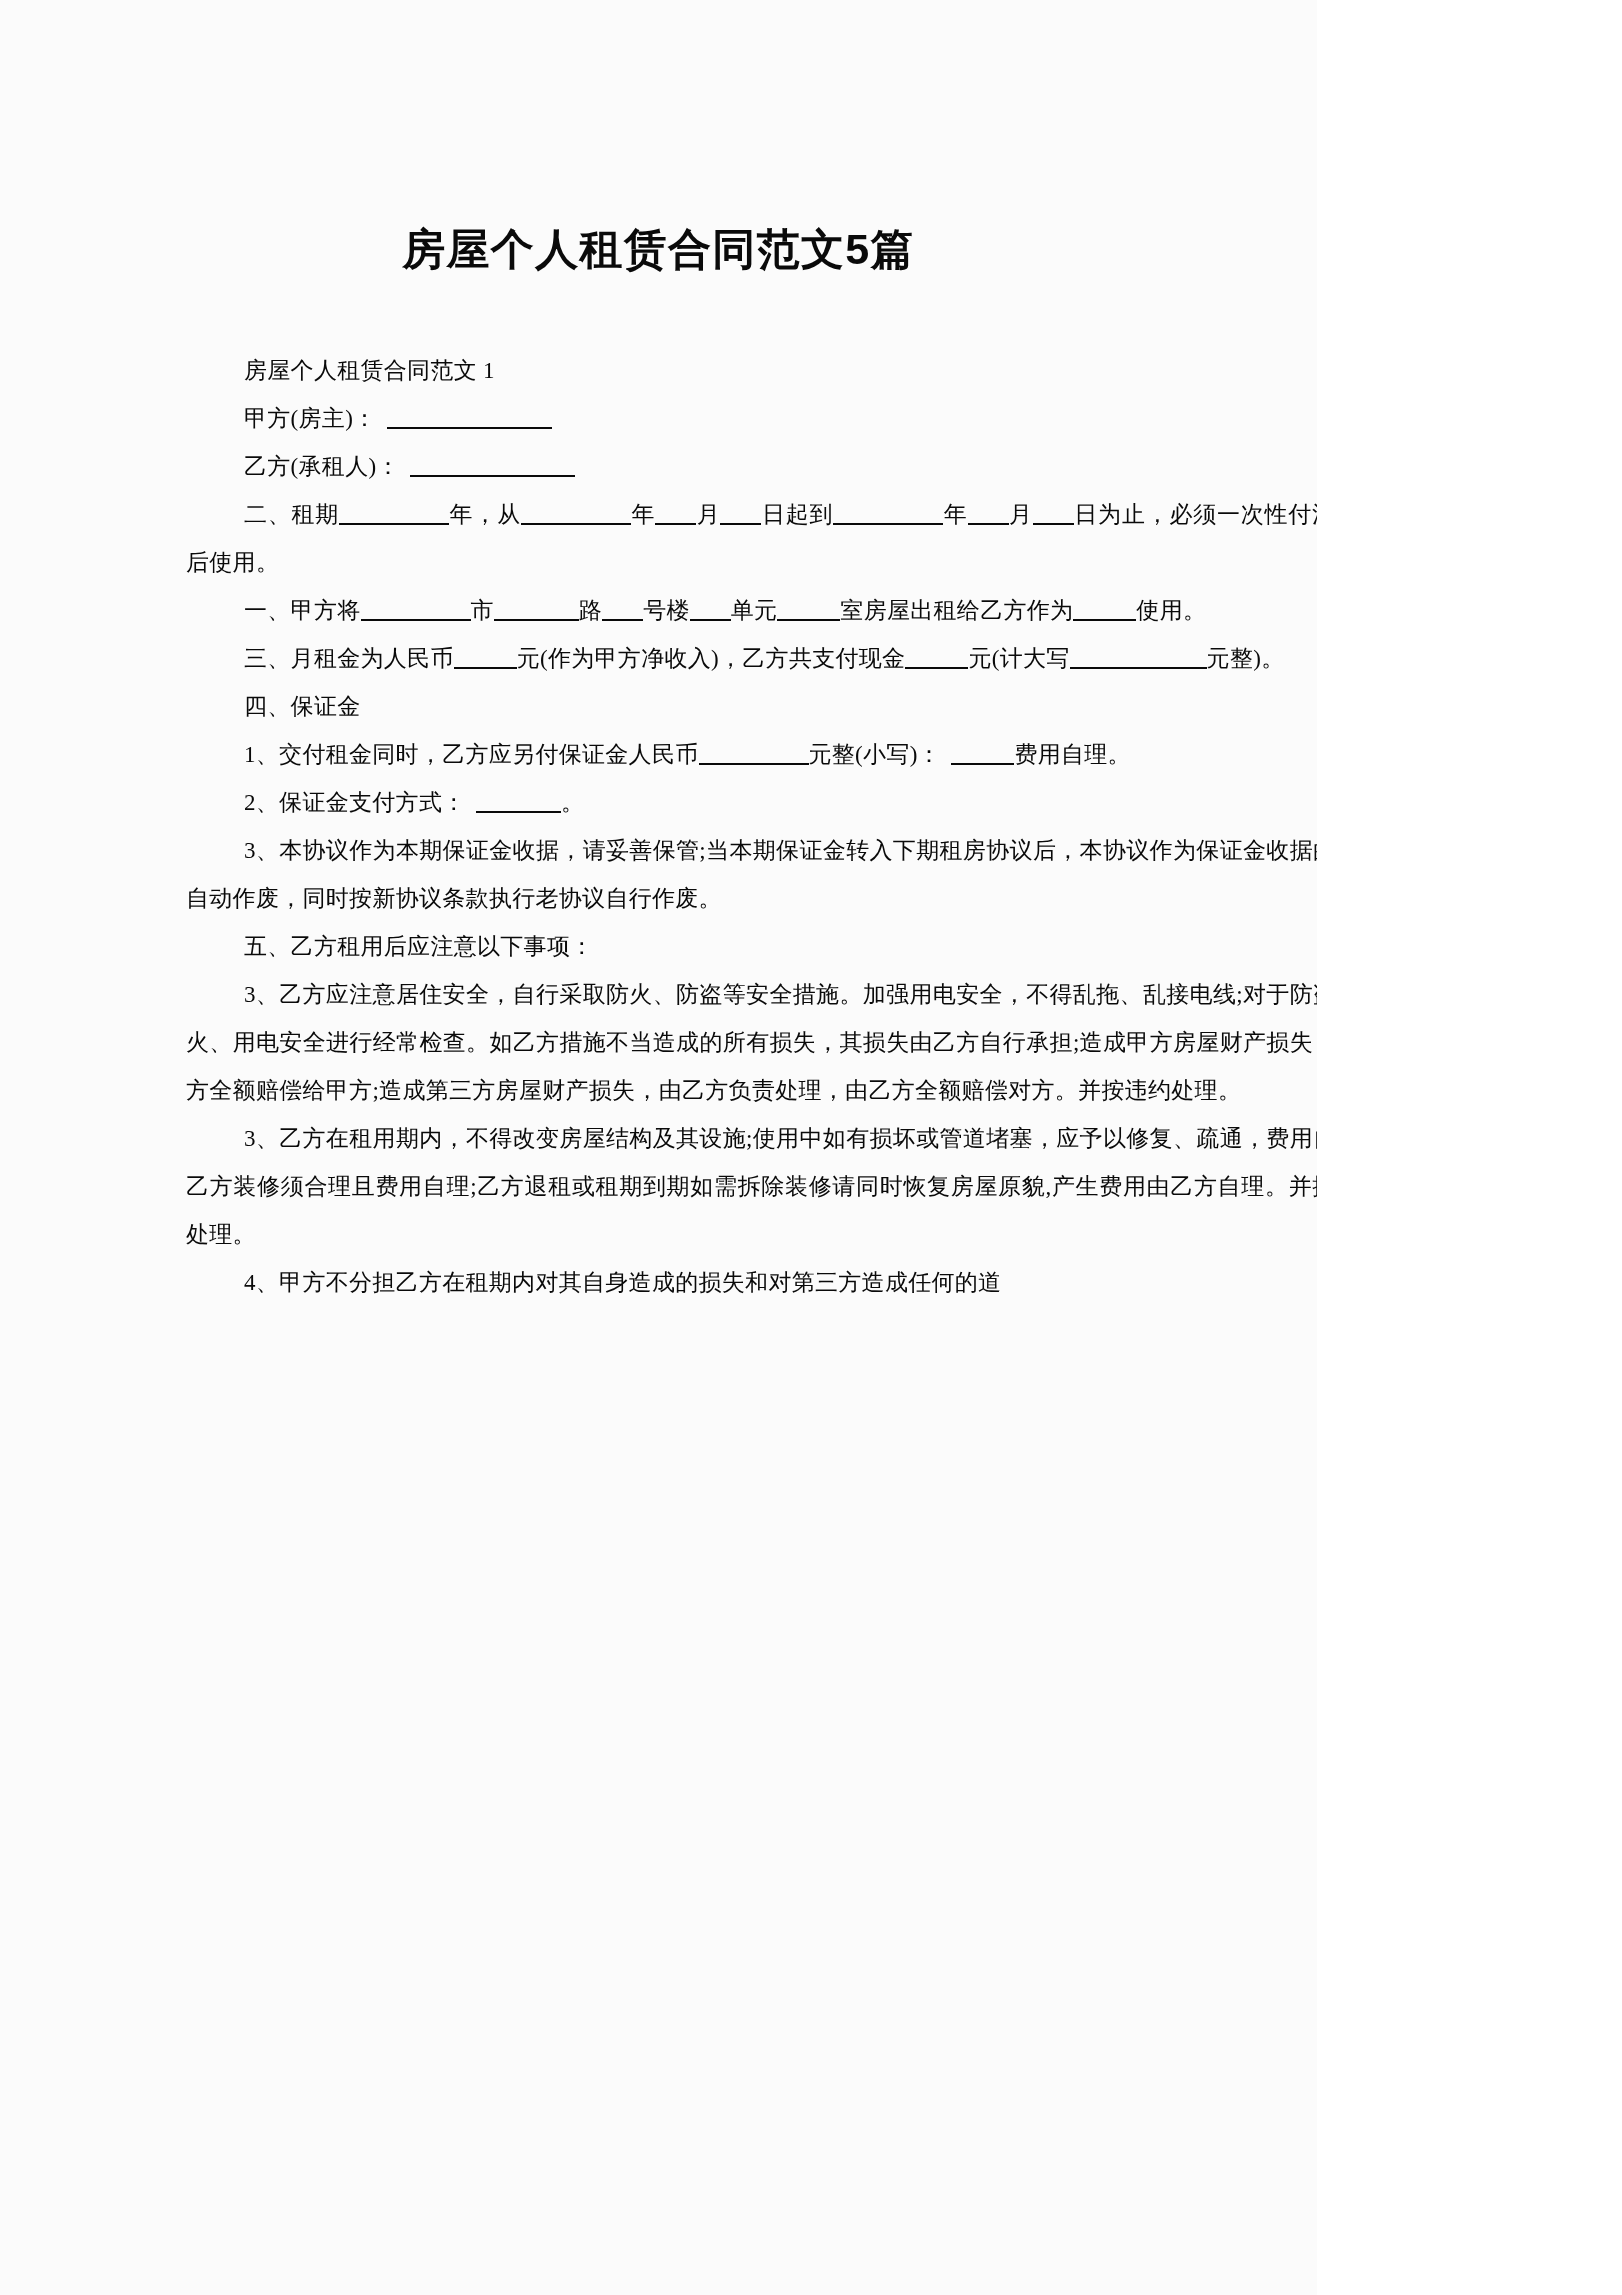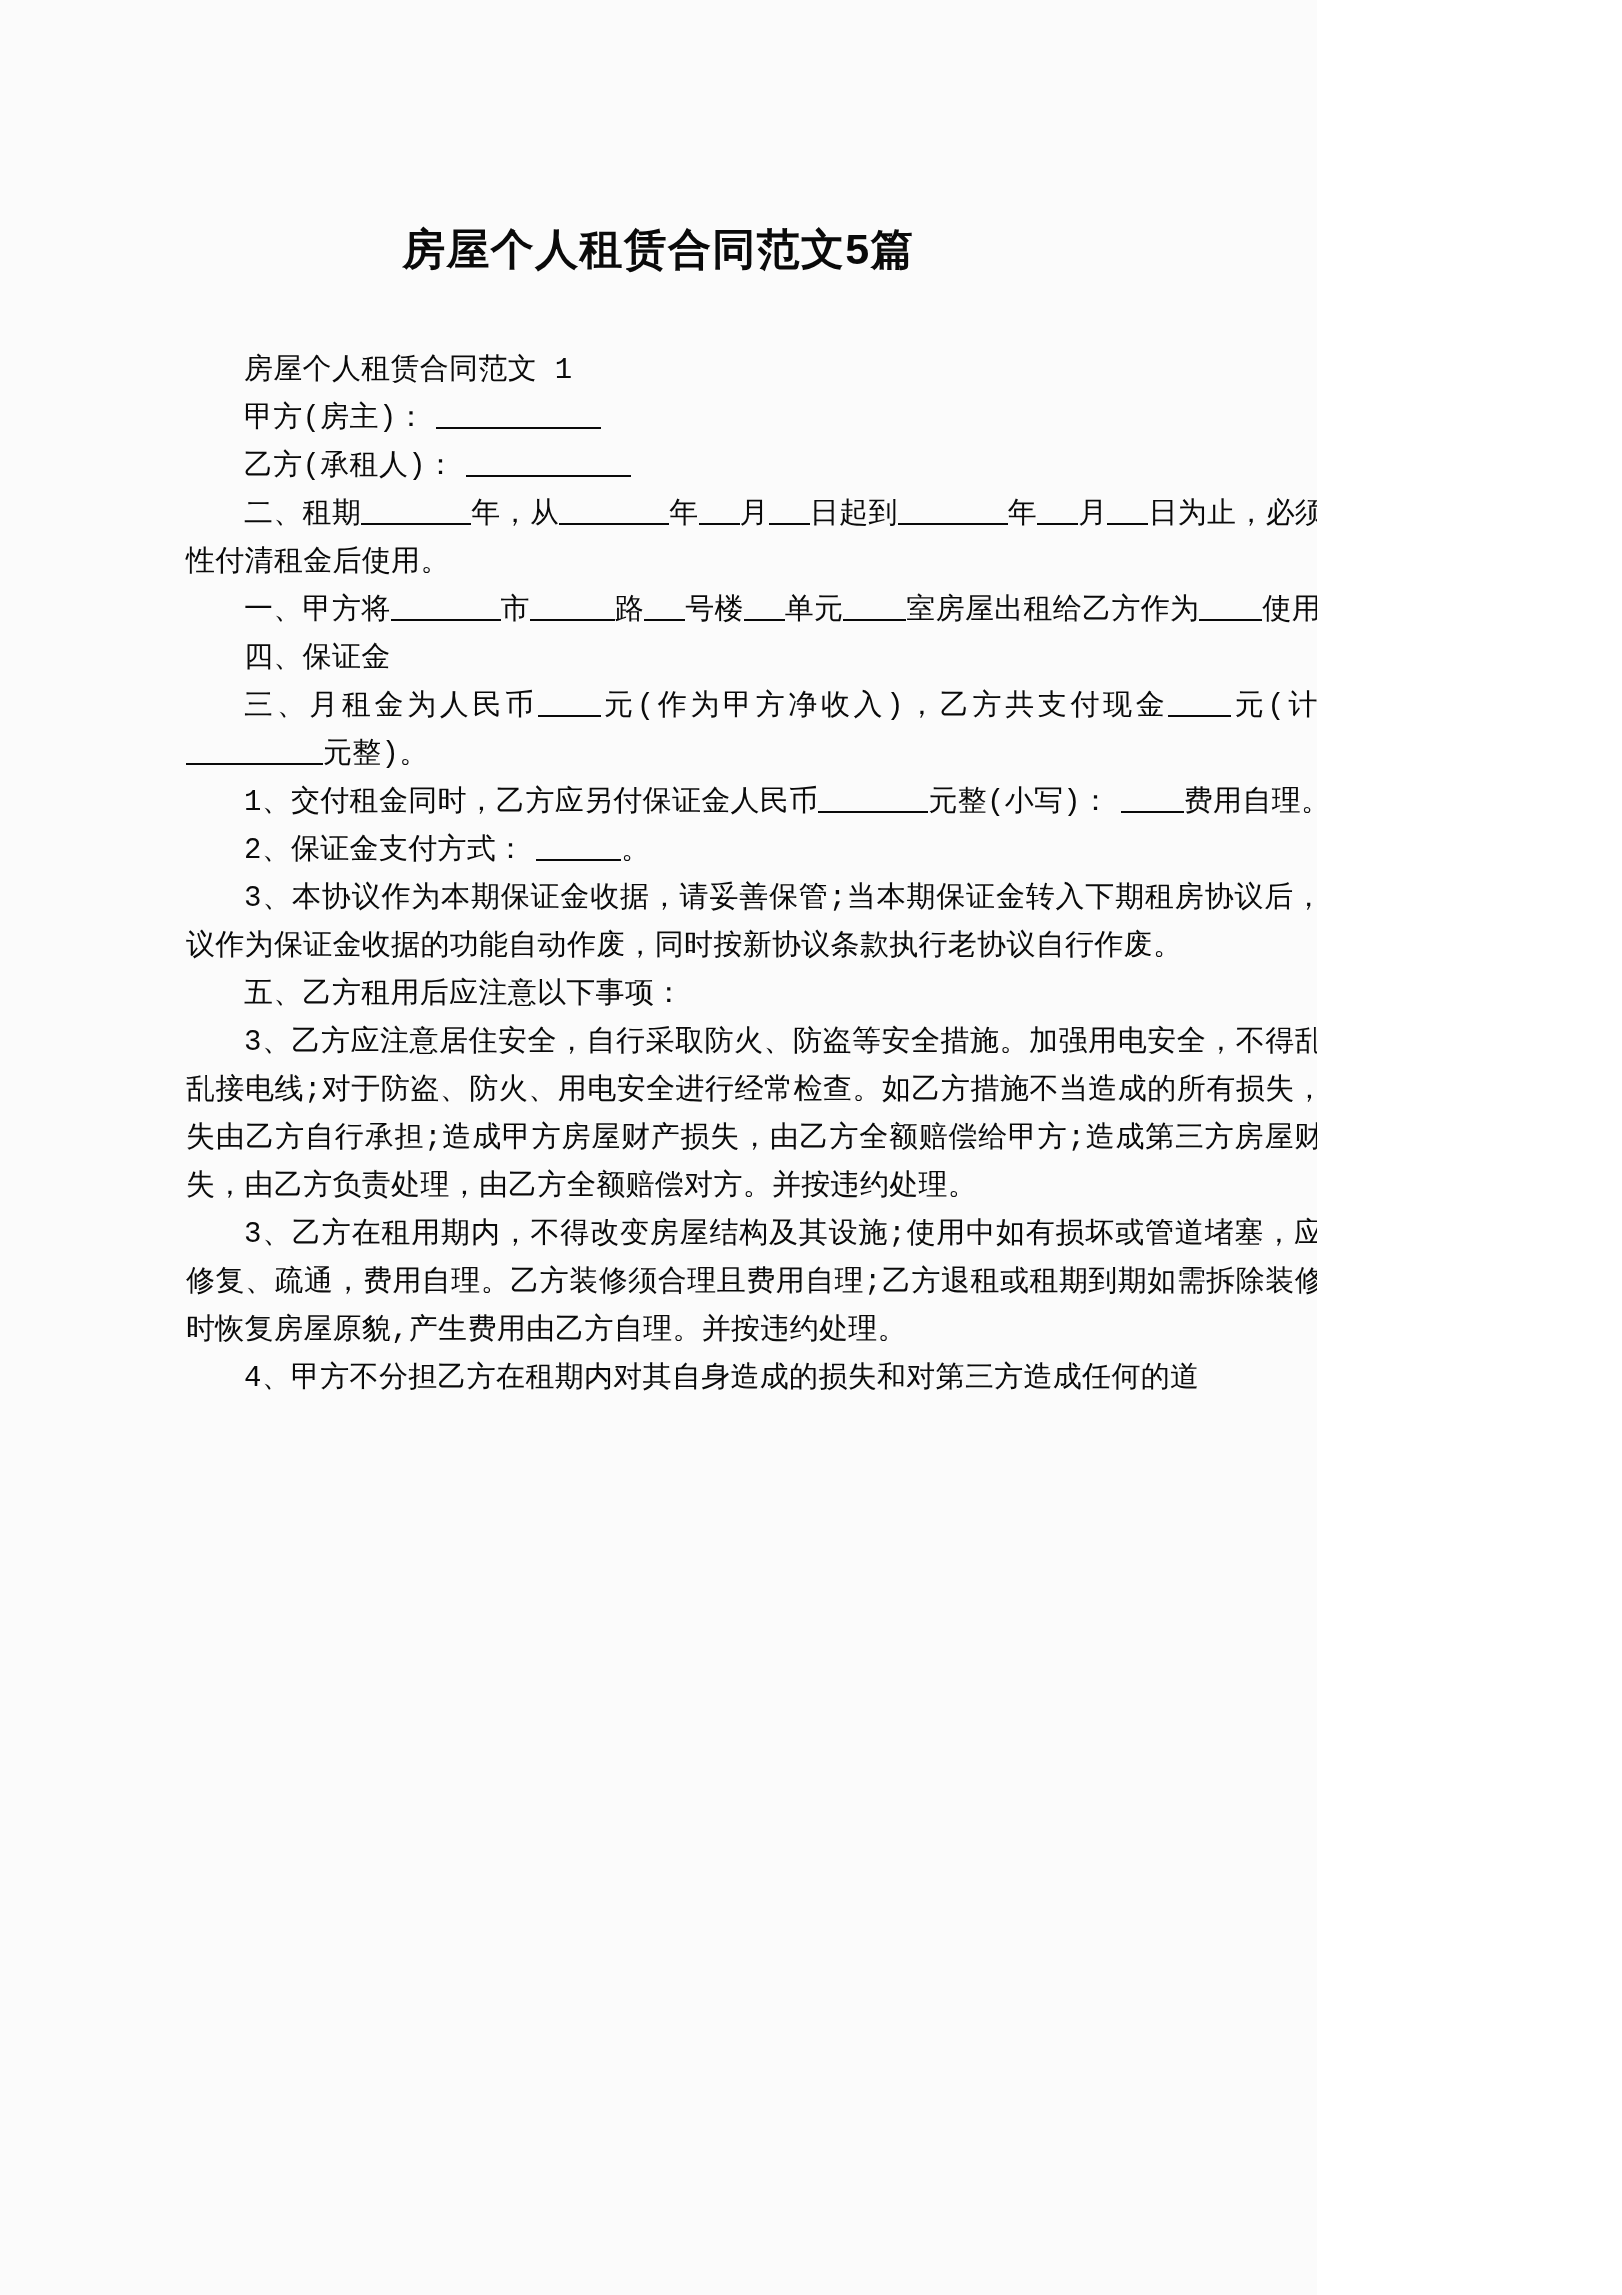--- a/index.html
+++ b/index.html
@@ -32,28 +32,27 @@
   }
   .body-block {
     position: absolute;
     left: 186px;
     top: 347px;
     width: 1197px;
   }
   p.para {
     margin: 0 0 0 0;
     padding: 0;
-    font-size: 29px;
+    font-size: 23px;
     line-height: 48px;
     text-align: justify;
     text-justify: inter-ideograph;
     text-indent: 58px;
     letter-spacing: 0.3px;
     word-break: break-all;
-    font-family: Liberation Mono, monospace;
   }
   .blank {
     display: inline-block;
     border-bottom: 2px solid #0a0a0a;
     vertical-align: -2.6px;
     height: 25px;
   }
   .b2 { width: 41px; }
   .b3 { width: 63px; }
   .b4 { width: 85px; }
@@ -74,23 +73,23 @@
     <p class="para"><span>房屋个人租赁合同范文 1</span></p>
 
     <p class="para"><span>甲方(房主)：</span><span class="sp"></span><span class="blank b7"></span></p>
 
     <p class="para"><span>乙方(承租人)：</span><span class="sp"></span><span class="blank b7"></span></p>
 
     <p class="para"><span>二、租期</span><span class="blank b5"></span><span>年，从</span><span class="blank b5"></span><span>年</span><span class="blank b2"></span><span>月</span><span class="blank b2"></span><span>日起到</span><span class="blank b5"></span><span>年</span><span class="blank b2"></span><span>月</span><span class="blank b2"></span><span>日为止，必须一次性付清租金后使用。</span></p>
 
     <p class="para"><span>一、甲方将</span><span class="blank b5"></span><span>市</span><span class="blank b4"></span><span>路</span><span class="blank b2"></span><span>号楼</span><span class="blank b2"></span><span>单元</span><span class="blank b3"></span><span>室房屋出租给乙方作为</span><span class="blank b3"></span><span>使用。</span></p>
 
+    <p class="para"><span>三、月租金为人民币</span><span class="blank b3"></span><span>元(作为甲方净收入)，乙方共支付现金</span><span class="blank b3"></span><span>元(计大写</span><span class="blank b6"></span><span>元整)。</span></p>
+
     <p class="para"><span>四、保证金</span></p>
-
-    <p class="para"><span>三、月租金为人民币</span><span class="blank b3"></span><span>元(作为甲方净收入)，乙方共支付现金</span><span class="blank b3"></span><span>元(计大写</span><span class="blank b6"></span><span>元整)。</span></p>
 
     <p class="para"><span>1、交付租金同时，乙方应另付保证金人民币</span><span class="blank b5"></span><span>元整(小写)：</span><span class="sp"></span><span class="blank b3"></span><span>费用自理。</span></p>
 
     <p class="para"><span>2、保证金支付方式：</span><span class="sp"></span><span class="blank b4"></span><span>。</span></p>
 
     <p class="para"><span>3、本协议作为本期保证金收据，请妥善保管;当本期保证金转入下期租房协议后，本协议作为保证金收据的功能自动作废，同时按新协议条款执行老协议自行作废。</span></p>
 
     <p class="para"><span>五、乙方租用后应注意以下事项：</span></p>
 
 

